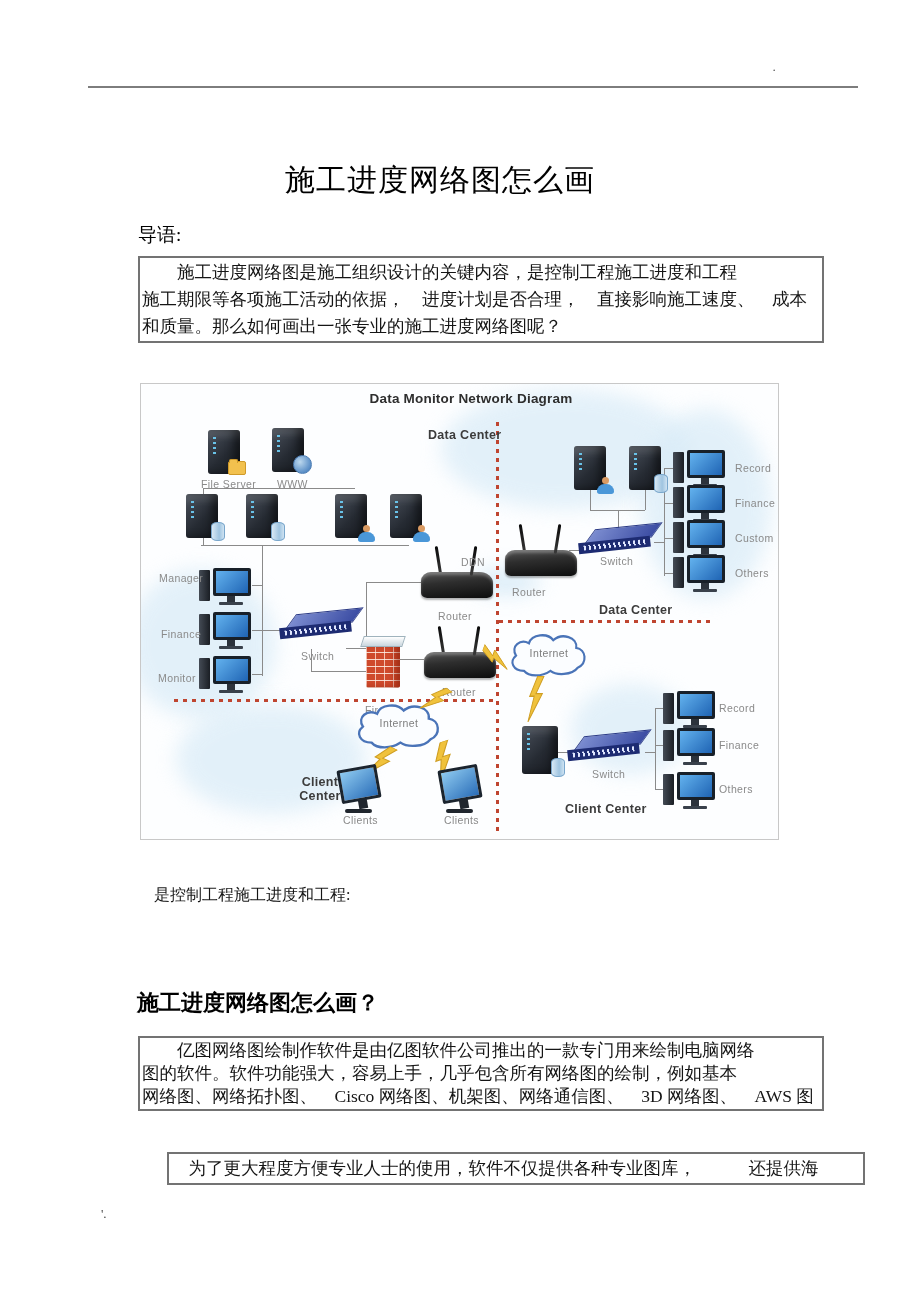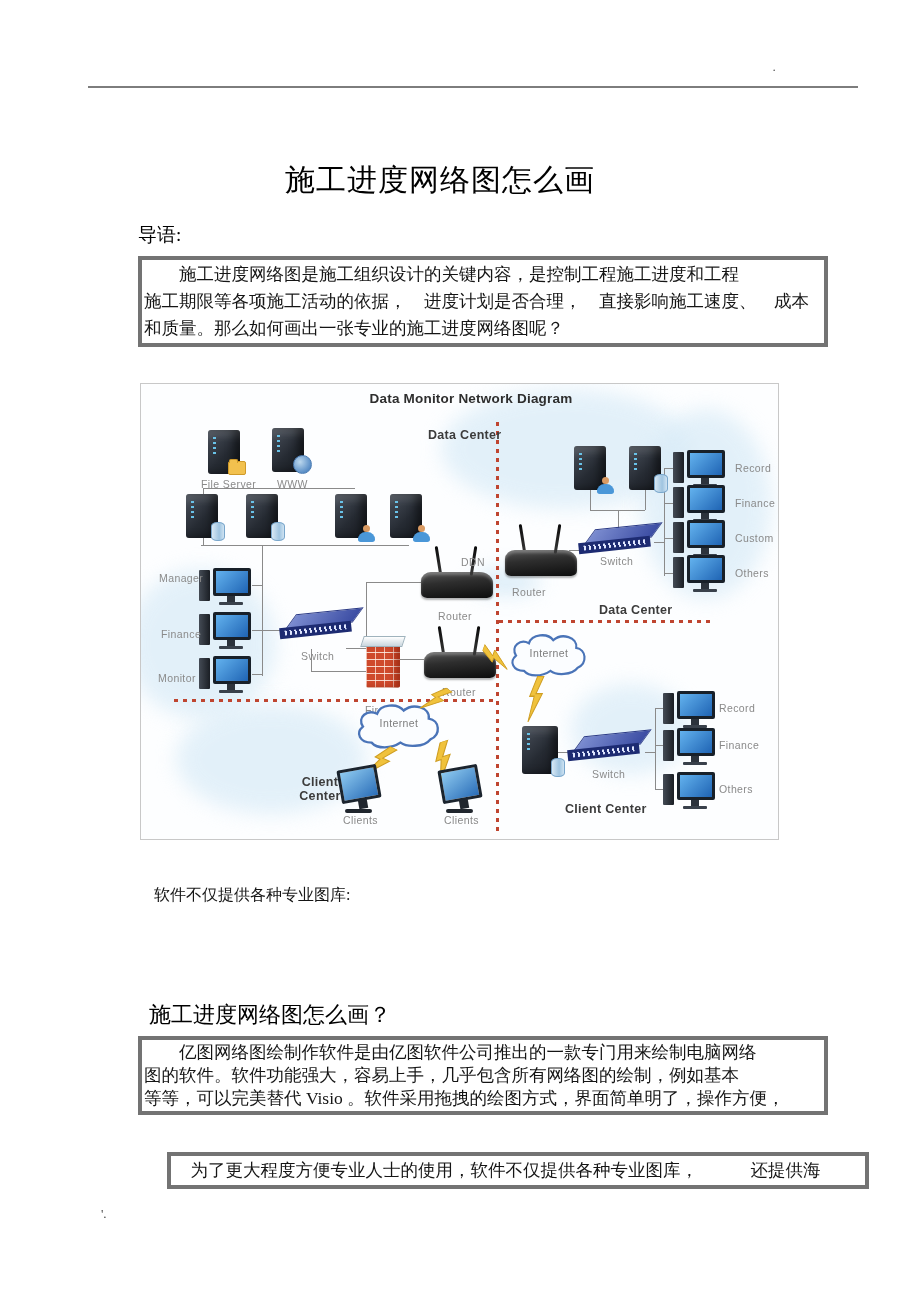--- a/index.html
+++ b/index.html
@@ -7,21 +7,21 @@
     width:920px;height:1303px;position:relative;background:#ffffff;
     font-family:"Liberation Serif", serif;color:#151515;overflow:hidden;
   }
   .abs{position:absolute;}
 
   
   .topline{left:88px;top:86px;width:770px;height:2px;background:#7d7d7d;}
   .topdot{left:772px;top:62px;font:13px "Liberation Serif",serif;color:#555;}
   .doc-title{left:140px;top:160px;width:600px;text-align:center;font-size:30px;letter-spacing:1px;color:#000;}
   .lead{left:138px;top:222px;font-size:19px;color:#000;}
-  .para{border:4px solid #737373;padding:1px 2px;}
+  .para{border:2px solid #737373;padding:1px 2px;}
   .pline{white-space:pre;}
   .p1{left:138px;top:256px;width:678px;font-size:17.5px;line-height:27px;}
   .free-line{left:154px;top:885px;font-size:16px;}
   .heading2{left:137px;top:988px;font-size:22px;color:#000;}
   .p2{left:138px;top:1036px;width:678px;font-size:17.5px;line-height:23px;}
   .p3{left:138px;top:1152px;width:690px;font-size:17.5px;line-height:27px;margin-left:29px;}
   .bottommark{left:101px;top:1206px;font-size:13px;color:#444;}
 
   
   .dg{left:140px;top:383px;width:637px;height:455px;border:1px solid #c8c8c8;background:#fdfeff;overflow:hidden;font-family:"Liberation Sans",sans-serif;}
@@ -320,26 +320,26 @@
     </div>
   <div class="pc" style="left:522px;top:388px;">
       <span class="scr"></span>
       <i class="base"></i>
     </div>
   <span class="devlabel" style="left:578px;top:318px;">Record</span>
   <span class="devlabel" style="left:578px;top:355px;">Finance</span>
   <span class="devlabel" style="left:578px;top:399px;">Others</span>
 </div>
 
-<div class="abs free-line">软件不仅提供各种专业图库:</div>
-<h2 class="abs heading2" style="margin:12px;font-weight:400;">施工进度网络图怎么画？</h2>
+<div class="abs free-line">是控制工程施工进度和工程:</div>
+<h2 class="abs heading2" style="margin:0;font-weight:700;">施工进度网络图怎么画？</h2>
 
 <div class="abs para p2">
   <div class="pline">　　亿图网络图绘制作软件是由亿图软件公司推出的一款专门用来绘制电脑网络</div>
   <div class="pline">图的软件。软件功能强大，容易上手，几乎包含所有网络图的绘制，例如基本</div>
-  <div class="pline">等等，可以完美替代 Visio 。软件采用拖拽的绘图方式，界面简单明了，操作方便，</div>
+  <div class="pline">网络图、网络拓扑图、　Cisco 网络图、机架图、网络通信图、　3D 网络图、　AWS 图</div>
 </div>
 
 <div class="abs para p3">
   <div class="pline">　为了更大程度方便专业人士的使用，软件不仅提供各种专业图库，　　　还提供海</div>
 </div>
 
 <span class="abs bottommark">'.</span>
 
 </body></html>

